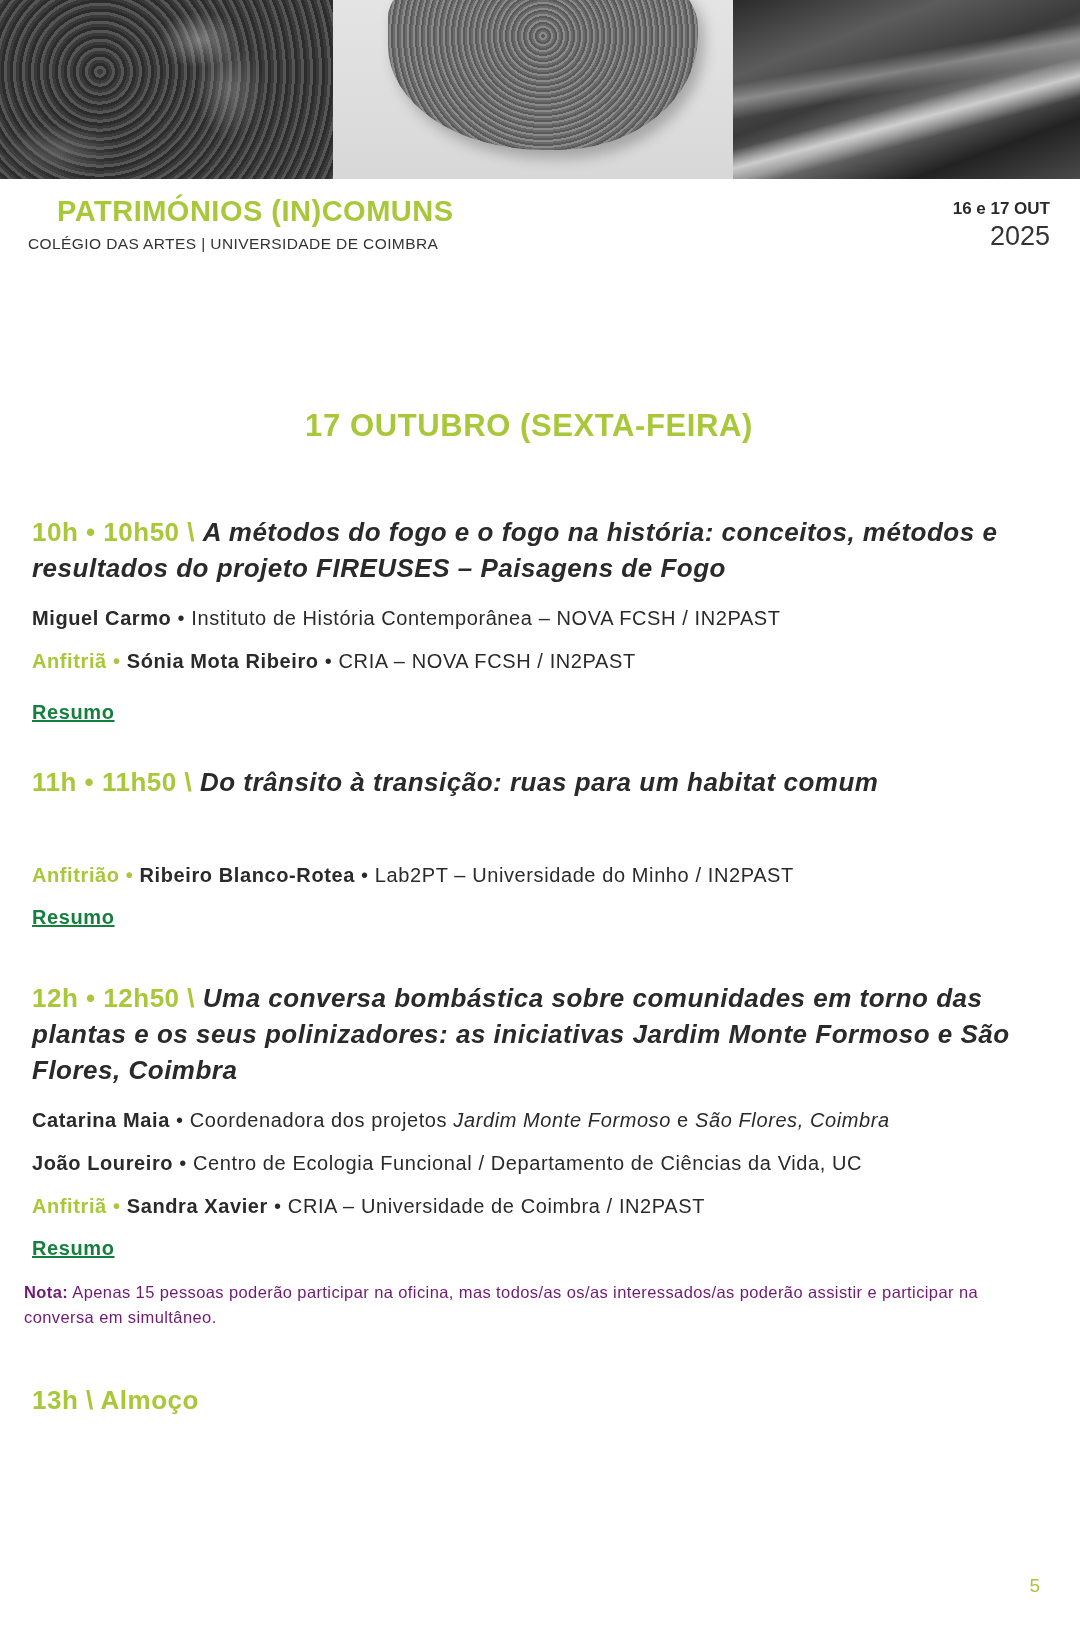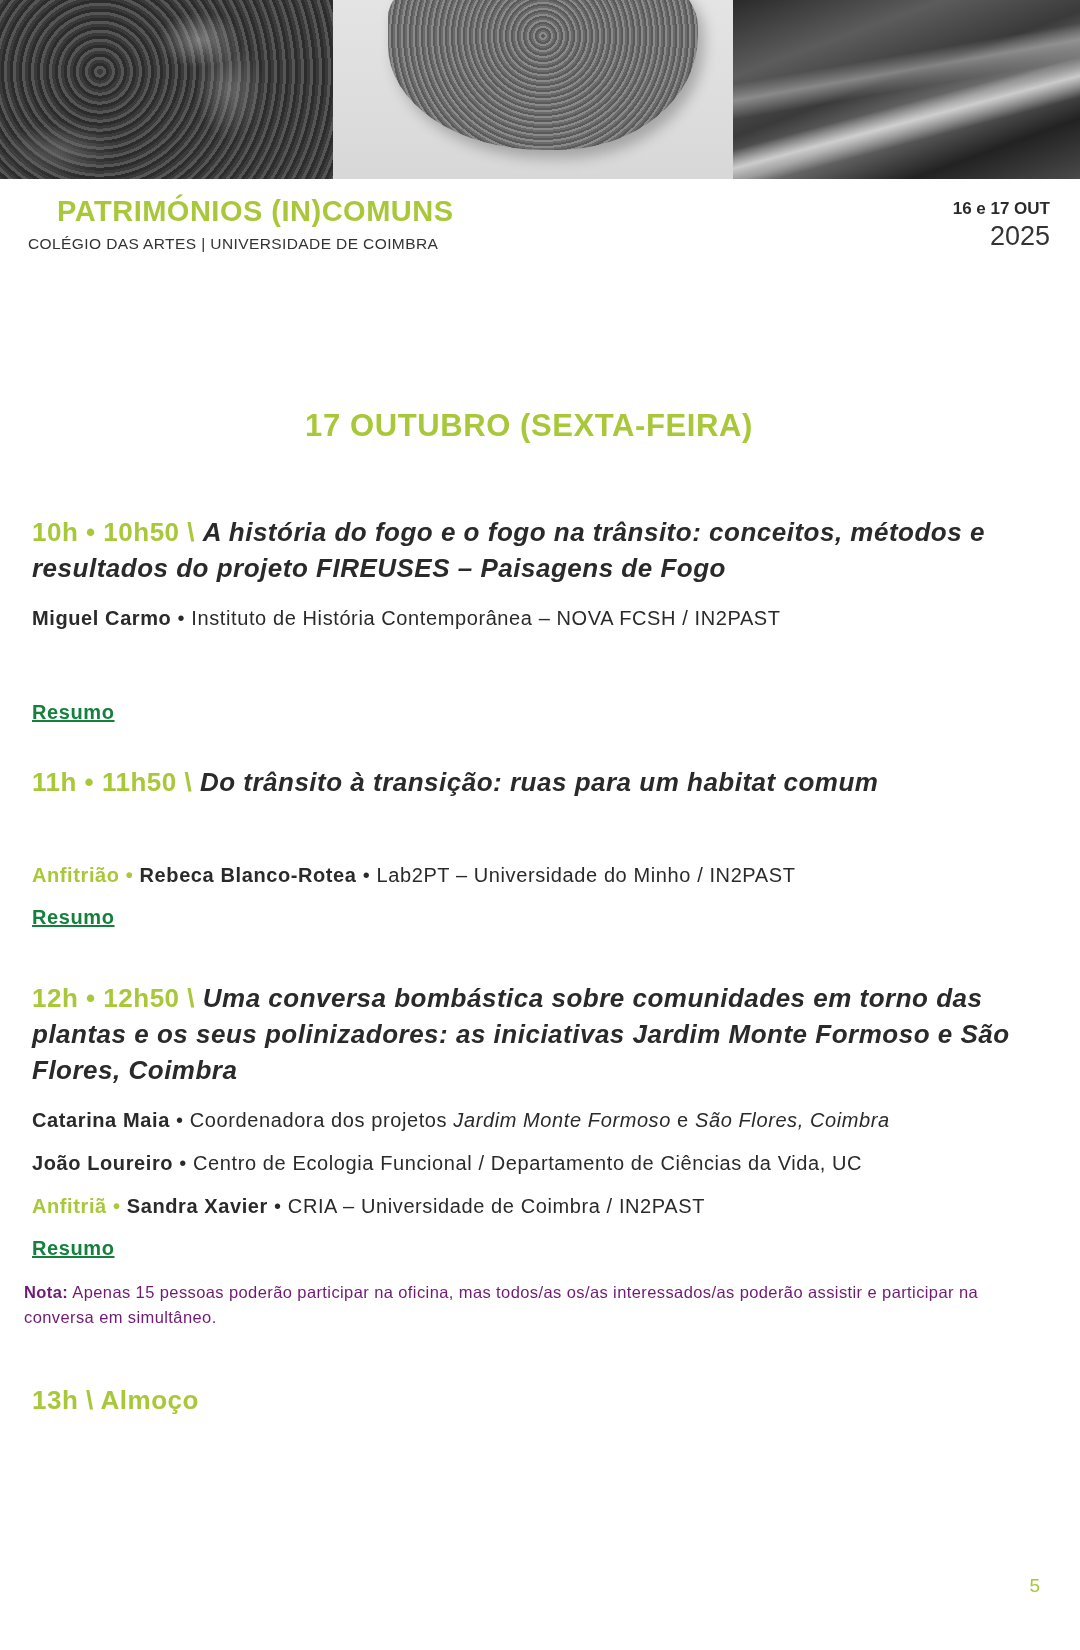--- a/index.html
+++ b/index.html
@@ -61,34 +61,37 @@
 
 <div class="title">PATRIMÓNIOS (IN)COMUNS</div>
 <div class="subtitle">COLÉGIO DAS ARTES | UNIVERSIDADE DE COIMBRA</div>
 <div class="dates">16 e 17 OUT</div>
 <div class="year">2025</div>
 
 <div class="day-heading">17 OUTUBRO (SEXTA-FEIRA)</div>
 
 <div class="session" style="top:514px;">
   <div class="s-title">
-    <span class="s-time">10h • 10h50 \ </span><span class="s-name">A história do fogo e o fogo na trânsito: conceitos, métodos e resultados do projeto FIREUSES – Paisagens de Fogo</span>
+    <span class="s-time">10h • 10h50 \ </span><span class="s-name">A métodos do fogo e o fogo na história: conceitos, métodos e resultados do projeto FIREUSES – Paisagens de Fogo</span>
   </div>
   <div class="line" style="top:92px;">
     <b>Miguel Carmo</b><span> • </span><span>Instituto de História Contemporânea – NOVA FCSH / IN2PAST</span>
+  </div>
+  <div class="line" style="top:135px;">
+    <span class="role">Anfitriã • </span><b>Sónia Mota Ribeiro</b><span> • </span><span>CRIA – NOVA FCSH / IN2PAST</span>
   </div>
   <a class="resumo" style="top:187px;" href="#">Resumo</a>
 </div>
 
 <div class="session" style="top:764px;">
   <div class="s-title">
     <span class="s-time">11h • 11h50 \ </span><span class="s-name">Do trânsito à transição: ruas para um habitat comum</span>
   </div>
   <div class="line" style="top:99px;">
-    <span class="role">Anfitrião • </span><b>Rebeca Blanco-Rotea</b><span> • </span><span>Lab2PT – Universidade do Minho / IN2PAST</span>
+    <span class="role">Anfitrião • </span><b>Ribeiro Blanco-Rotea</b><span> • </span><span>Lab2PT – Universidade do Minho / IN2PAST</span>
   </div>
   <a class="resumo" style="top:142px;" href="#">Resumo</a>
 </div>
 
 <div class="session" style="top:980px;">
   <div class="s-title">
     <span class="s-time">12h • 12h50 \ </span><span class="s-name">Uma conversa bombástica sobre comunidades em torno das plantas e os seus polinizadores: as iniciativas Jardim Monte Formoso e São Flores, Coimbra</span>
   </div>
   <div class="line" style="top:128px;">
     <b>Catarina Maia</b><span> • </span><span>Coordenadora dos projetos </span><i>Jardim Monte Formoso</i><span> e </span><i>São Flores, Coimbra</i>

